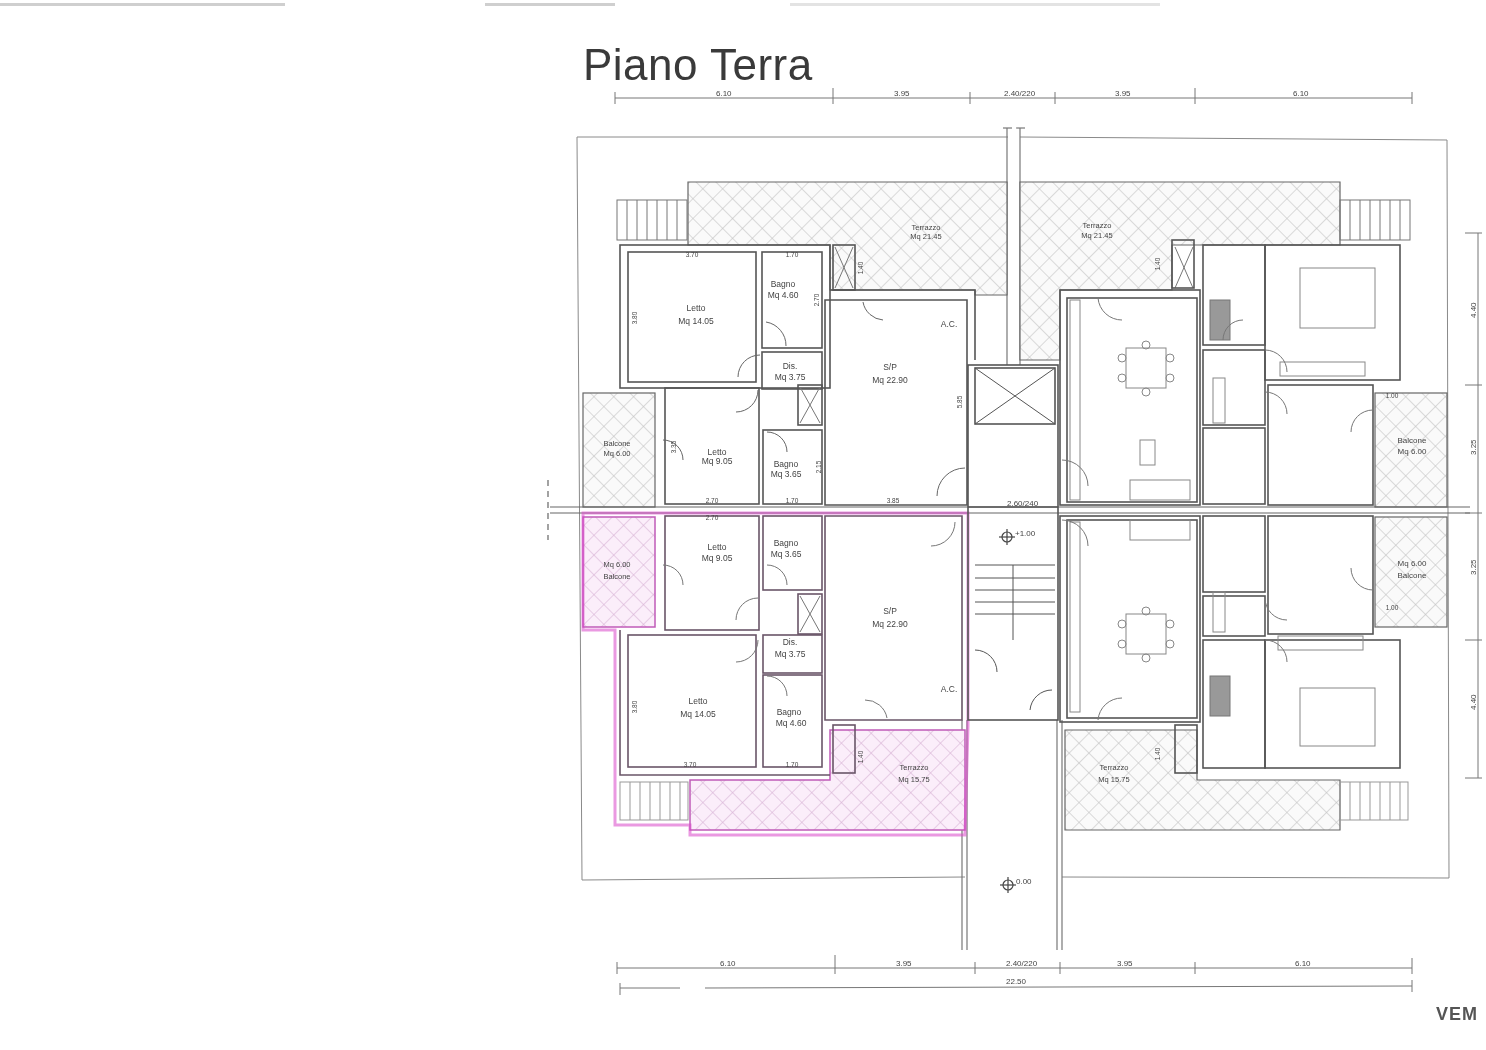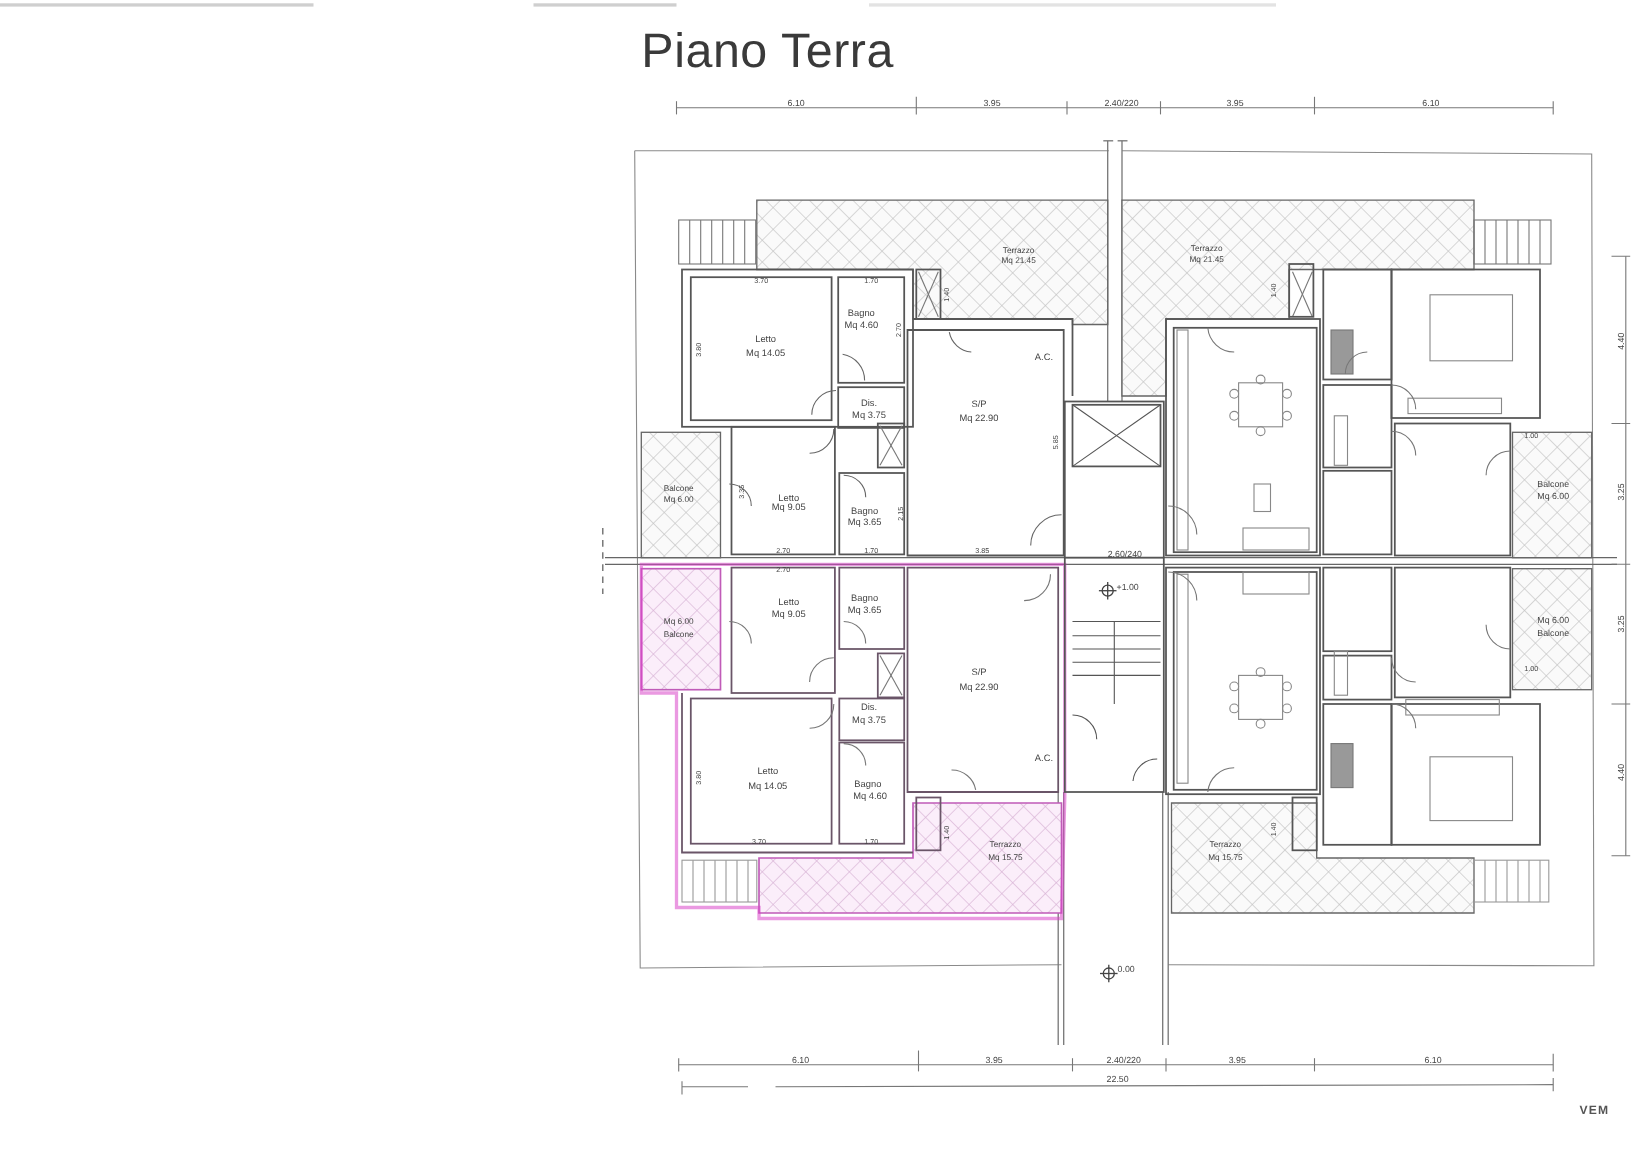--- a/index.html
+++ b/index.html
@@ -1,21 +1,21 @@
 <!DOCTYPE html>
 <html><head>
 <meta charset="utf-8">
 <style>
   html,body{margin:0;padding:0;background:#ffffff;}
   body{width:1486px;height:1050px;position:relative;overflow:hidden;font-family:"Liberation Sans",sans-serif;color:#333;}
   .scanline{position:absolute;height:3px;background:#cfcfcf;top:3px;}
-  .title{position:absolute;left:583px;top:22px;font-size:44px;color:#3a3a3a;font-family:"Liberation Sans",sans-serif;letter-spacing:0.5px;}
+  .title{position:absolute;left:583px;top:40px;font-size:44px;color:#3a3a3a;font-family:"Liberation Sans",sans-serif;letter-spacing:0.5px;}
   svg#plan{position:absolute;left:0;top:0;}
   .lbl{font-family:"Liberation Sans",sans-serif;fill:#444;}
-  .signature{position:absolute;left:1436px;top:1004px;font-size:11px;color:#555;font-family:"Liberation Sans",sans-serif;font-weight:bold;letter-spacing:1px;}
+  .signature{position:absolute;left:1436px;top:1004px;font-size:18px;color:#555;font-family:"Liberation Sans",sans-serif;font-weight:bold;letter-spacing:1px;}
 </style>
 </head>
 <body>
 
 <div class="scanline" style="left:0;width:285px;"></div>
 <div class="scanline" style="left:485px;width:130px;"></div>
 <div class="scanline" style="left:790px;width:370px;background:#e3e3e3;"></div>
 
 <div class="title">Piano Terra</div>
 

